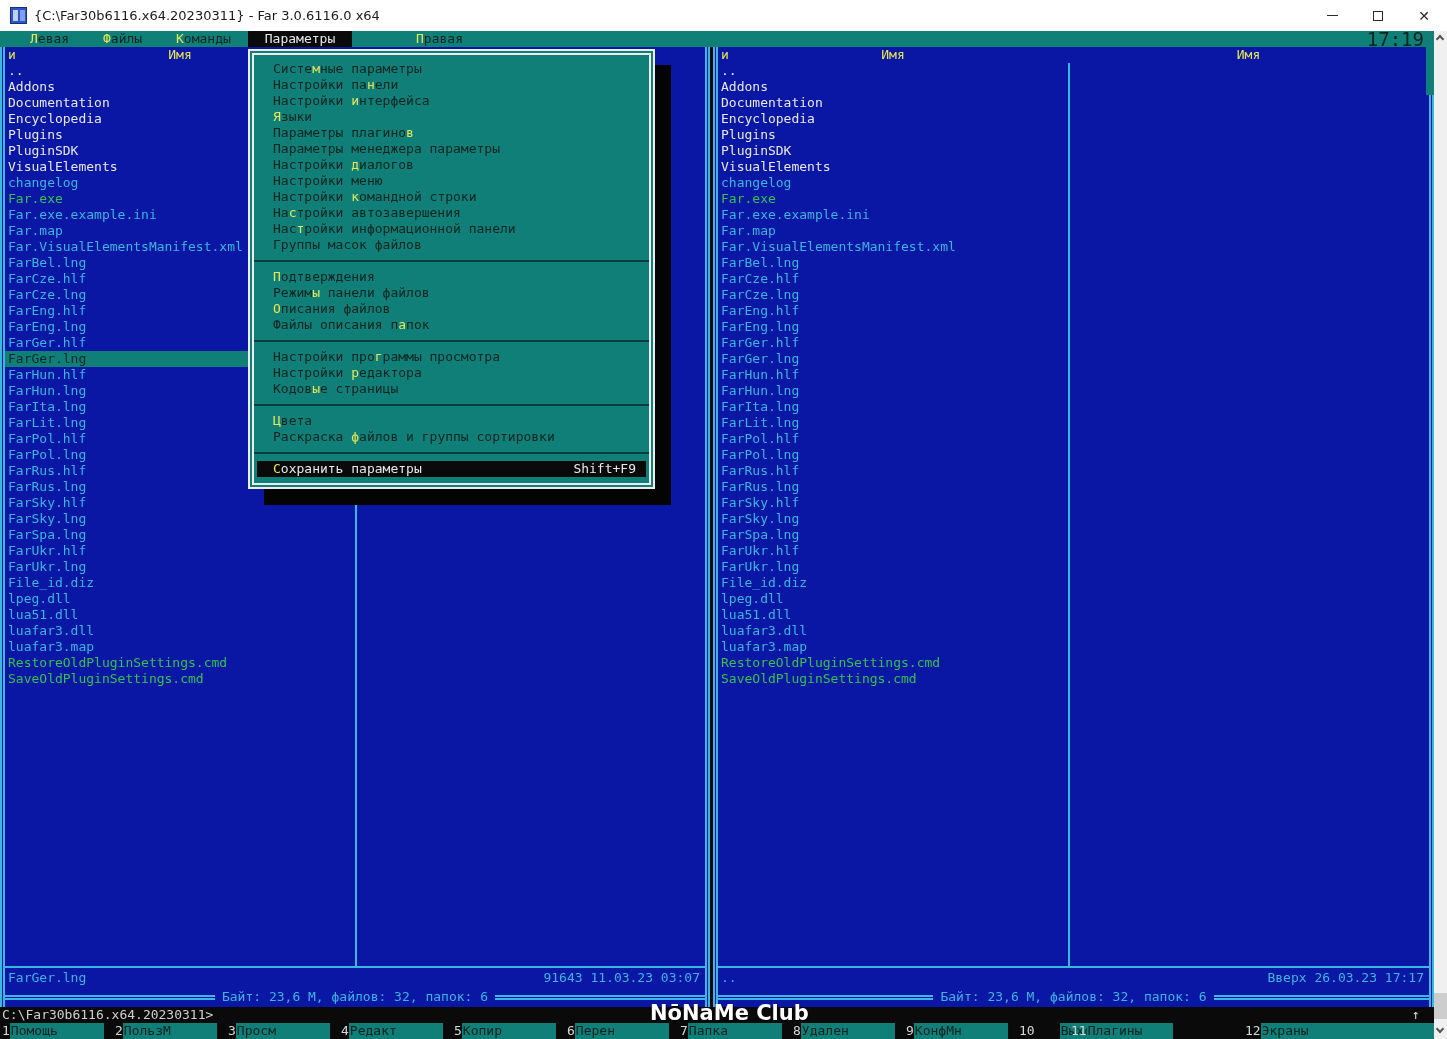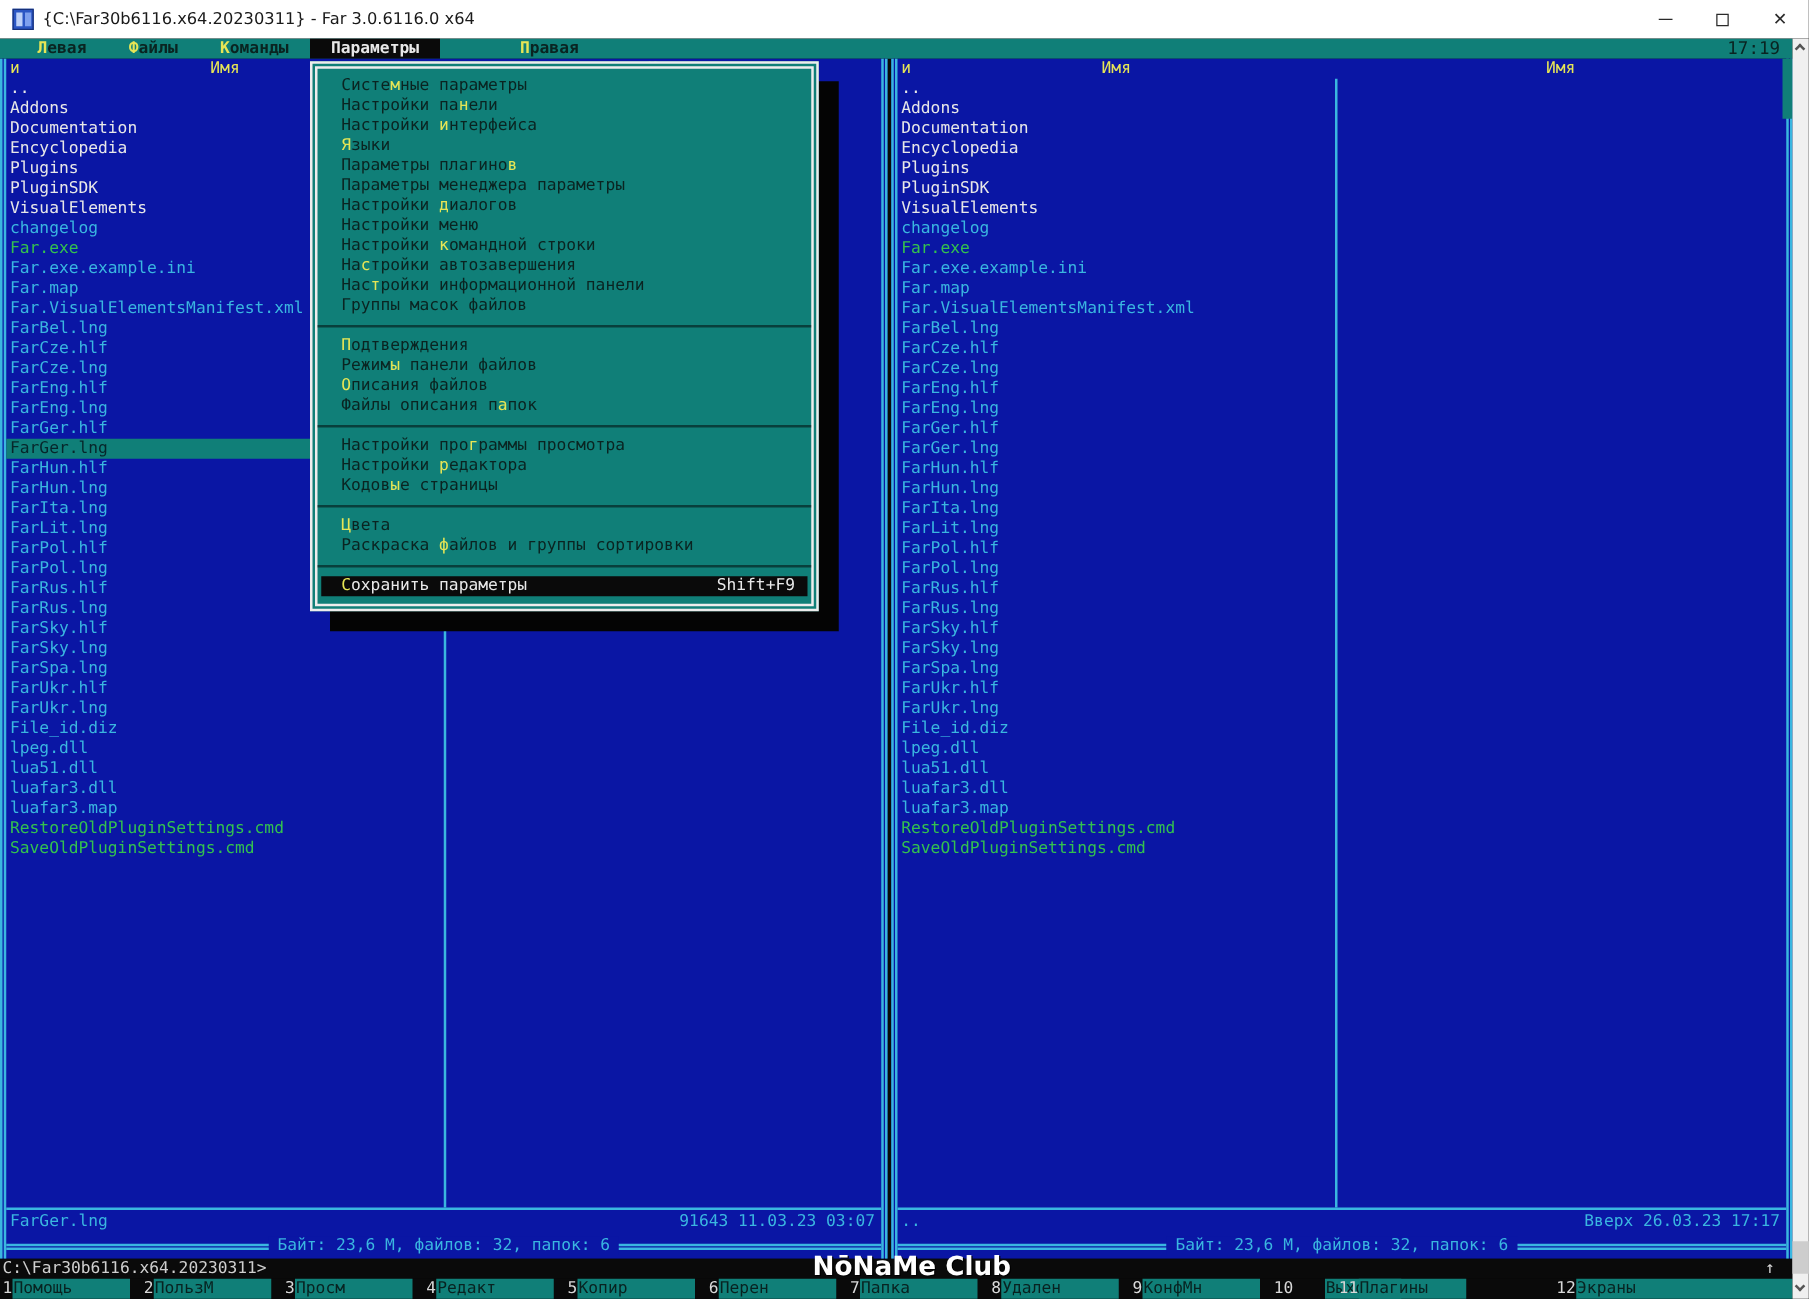--- a/index.html
+++ b/index.html
@@ -26,24 +26,24 @@
   .title-text{position:absolute;left:34px;top:8px;font:13px "DejaVu Sans",sans-serif;color:#1a1a1a;white-space:pre;}
   .win-btn{position:absolute;top:0;width:46px;height:31px;display:flex;align-items:center;justify-content:center;}
   .btn-min{right:92px;} .btn-max{right:46px;} .btn-close{right:0;}
   .glyph-min{width:11px;height:1px;background:#2a2a2a;}
   .glyph-max{width:10px;height:10px;border:1px solid #2a2a2a;}
   .glyph-close{font:14px "DejaVu Sans",sans-serif;color:#2a2a2a;line-height:14px;}
   
   .console{position:absolute;left:0;top:31px;width:1447px;height:1008px;background:var(--blackbg);}
   
   .menubar{position:absolute;left:0;top:0;width:1434px;height:16px;background:var(--teal);}
-  .mb-item{position:absolute;top:0;height:16px;line-height:16px;font-size:13px;color:var(--menutext);white-space:pre;cursor:default;font-weight:bold;}
+  .mb-item{position:absolute;top:0;height:16px;line-height:16px;font-size:13px;color:var(--menutext);white-space:pre;cursor:default;}
   .mb-item .mb-hot{color:var(--yellow);}
   .mb-item.selected{background:var(--blackbg);color:var(--white);text-align:center;}
-  .mb-clock{position:absolute;right:10px;top:0;height:16px;line-height:16px;font-size:14px;color:var(--menutext);}
+  .mb-clock{position:absolute;right:10px;top:0;height:16px;line-height:16px;font-size:19px;color:var(--menutext);}
   
   .panel{position:absolute;top:16px;height:960px;background:var(--navy);
     border-left:5px double var(--cyan);border-right:5px double var(--cyan);}
   #panel-left{left:0;width:710px;}
   #panel-right{left:713px;width:721px;}
   .p-header{position:absolute;left:0;right:0;top:0;height:16px;font-size:13px;line-height:16px;color:var(--yellow);}
   .p-sort{position:absolute;left:3px;}
   .p-h1{position:absolute;left:0;width:350px;text-align:center;}
   .p-h2{position:absolute;left:350px;right:0;text-align:center;}
   .p-files{position:absolute;left:0;top:16px;width:350px;}

